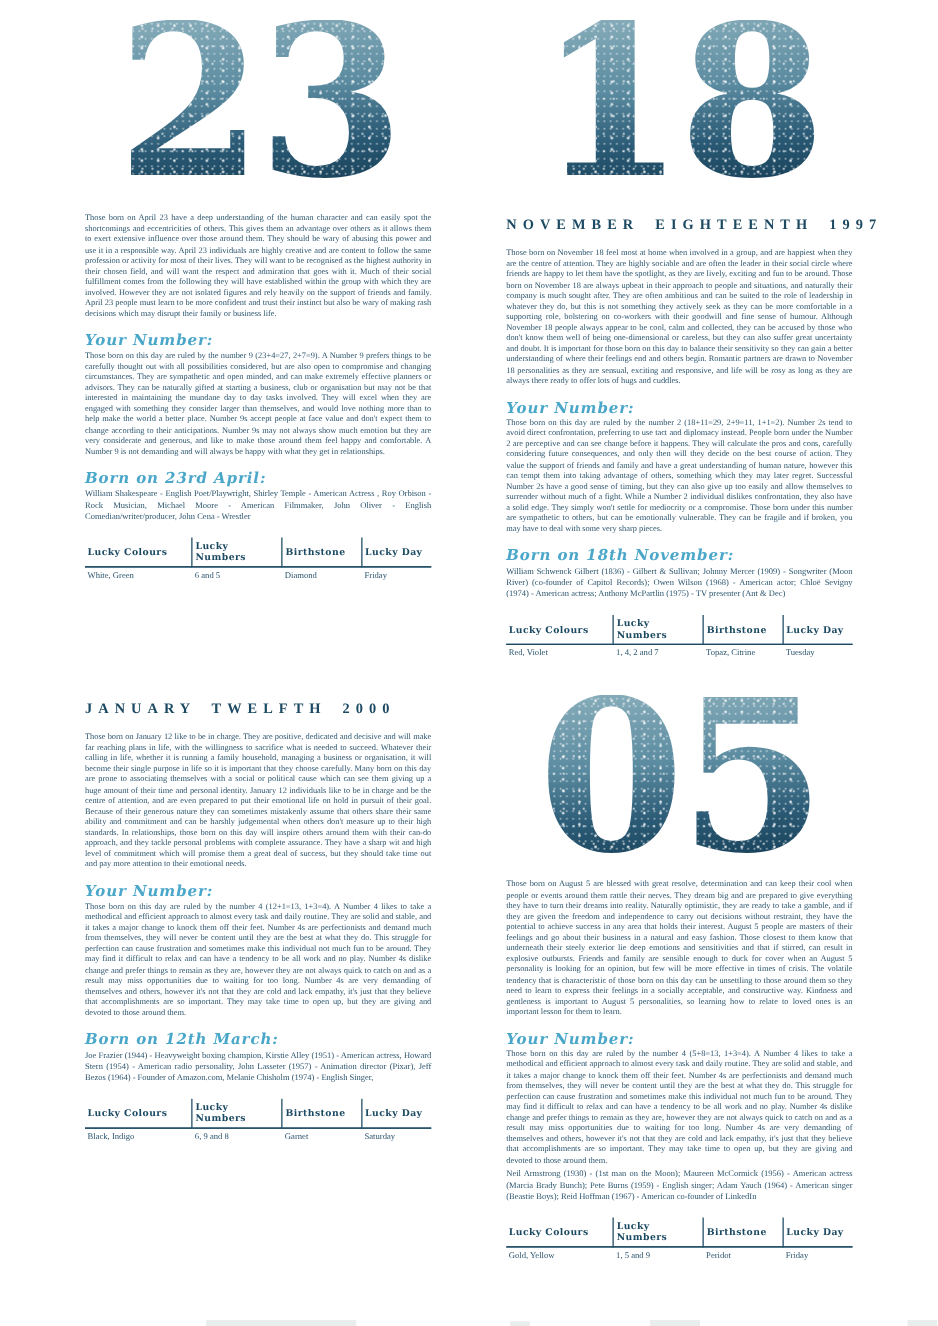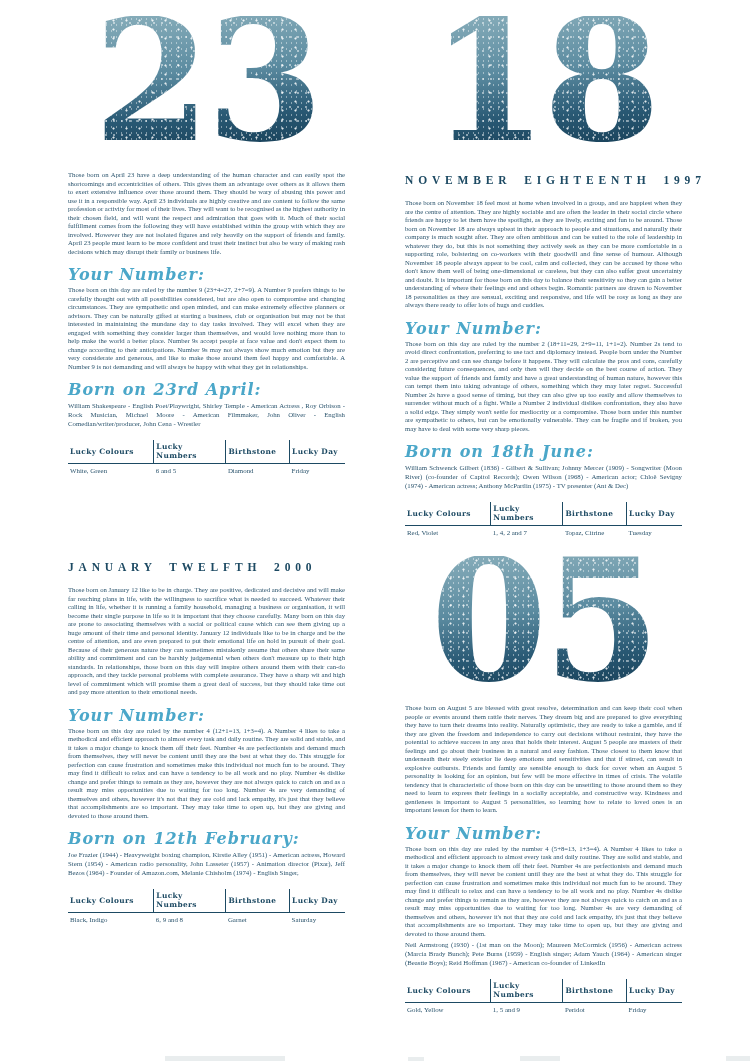--- a/index.html
+++ b/index.html
@@ -62,21 +62,21 @@
     font-size: 6.7px;
     line-height: 1.27;
     color: #2b546d;
     text-align: justify;
   }
   .script-head {
     margin-top: 9px;
     font-family: "DejaVu Serif", serif;
     font-style: italic;
     font-weight: bold;
-    font-size: 16px;
+    font-size: 12px;
     letter-spacing: 0.06em;
     color: #4ba7c9;
   }
   .names-text {
     margin-top: 3px;
     font-size: 6.8px;
     line-height: 1.3;
     color: #2b546d;
     text-align: justify;
   }
@@ -157,21 +157,21 @@
     </section>
 
     <section class="quad col-right row-top">
       <div class="num-wrap">
         <div class="bignum">18</div>
       </div>
       <h2 class="quad-title">NOVEMBER EIGHTEENTH 1997</h2>
       <p class="body-text">Those born on November 18 feel most at home when involved in a group, and are happiest when they are the centre of attention. They are highly sociable and are often the leader in their social circle where friends are happy to let them have the spotlight, as they are lively, exciting and fun to be around. Those born on November 18 are always upbeat in their approach to people and situations, and naturally their company is much sought after. They are often ambitious and can be suited to the role of leadership in whatever they do, but this is not something they actively seek as they can be more comfortable in a supporting role, bolstering on co-workers with their goodwill and fine sense of humour. Although November 18 people always appear to be cool, calm and collected, they can be accused by those who don't know them well of being one-dimensional or careless, but they can also suffer great uncertainty and doubt. It is important for those born on this day to balance their sensitivity so they can gain a better understanding of where their feelings end and others begin. Romantic partners are drawn to November 18 personalities as they are sensual, exciting and responsive, and life will be rosy as long as they are always there ready to offer lots of hugs and cuddles.</p>
       <h3 class="script-head">Your Number:</h3>
       <p class="body-text" style="margin-top:2px">Those born on this day are ruled by the number 2 (18+11=29, 2+9=11, 1+1=2). Number 2s tend to avoid direct confrontation, preferring to use tact and diplomacy instead. People born under the Number 2 are perceptive and can see change before it happens. They will calculate the pros and cons, carefully considering future consequences, and only then will they decide on the best course of action. They value the support of friends and family and have a great understanding of human nature, however this can tempt them into taking advantage of others, something which they may later regret. Successful Number 2s have a good sense of timing, but they can also give up too easily and allow themselves to surrender without much of a fight. While a Number 2 individual dislikes confrontation, they also have a solid edge. They simply won't settle for mediocrity or a compromise. Those born under this number are sympathetic to others, but can be emotionally vulnerable. They can be fragile and if broken, you may have to deal with some very sharp pieces.</p>
-      <h3 class="script-head">Born on 18th June:</h3>
+      <h3 class="script-head">Born on 18th November:</h3>
       <p class="names-text">William Schwenck Gilbert (1836) - Gilbert &amp; Sullivan; Johnny Mercer (1909) - Songwriter (Moon River) (co-founder of Capitol Records); Owen Wilson (1968) - American actor; Chloë Sevigny (1974) - American actress; Anthony McPartlin (1975) - TV presenter (Ant &amp; Dec)</p>
       <table class="lucky">
         <colgroup>
             <col class="c1">
             <col class="c2">
             <col class="c3">
             <col class="c4">
           </colgroup>
         <thead>
             <tr>
@@ -190,21 +190,21 @@
         </tr>
           </tbody>
       </table>
     </section>
 
     <section class="quad col-left row-bottom">
       <h2 class="quad-title">JANUARY TWELFTH 2000</h2>
       <p class="body-text">Those born on January 12 like to be in charge. They are positive, dedicated and decisive and will make far reaching plans in life, with the willingness to sacrifice what is needed to succeed. Whatever their calling in life, whether it is running a family household, managing a business or organisation, it will become their single purpose in life so it is important that they choose carefully. Many born on this day are prone to associating themselves with a social or political cause which can see them giving up a huge amount of their time and personal identity. January 12 individuals like to be in charge and be the centre of attention, and are even prepared to put their emotional life on hold in pursuit of their goal. Because of their generous nature they can sometimes mistakenly assume that others share their same ability and commitment and can be harshly judgemental when others don't measure up to their high standards. In relationships, those born on this day will inspire others around them with their can-do approach, and they tackle personal problems with complete assurance. They have a sharp wit and high level of commitment which will promise them a great deal of success, but they should take time out and pay more attention to their emotional needs.</p>
       <h3 class="script-head">Your Number:</h3>
       <p class="body-text" style="margin-top:2px">Those born on this day are ruled by the number 4 (12+1=13, 1+3=4). A Number 4 likes to take a methodical and efficient approach to almost every task and daily routine. They are solid and stable, and it takes a major change to knock them off their feet. Number 4s are perfectionists and demand much from themselves, they will never be content until they are the best at what they do. This struggle for perfection can cause frustration and sometimes make this individual not much fun to be around. They may find it difficult to relax and can have a tendency to be all work and no play. Number 4s dislike change and prefer things to remain as they are, however they are not always quick to catch on and as a result may miss opportunities due to waiting for too long. Number 4s are very demanding of themselves and others, however it's not that they are cold and lack empathy, it's just that they believe that accomplishments are so important. They may take time to open up, but they are giving and devoted to those around them.</p>
-      <h3 class="script-head">Born on 12th February:</h3>
+      <h3 class="script-head">Born on 12th March:</h3>
       <p class="names-text">Joe Frazier (1944) - Heavyweight boxing champion,  Kirstie Alley (1951) - American actress, Howard Stern (1954) - American radio personality, John Lasseter (1957) - Animation director (Pixar),  Jeff Bezos (1964) - Founder of Amazon.com, Melanie Chisholm (1974) - English Singer,</p>
       <table class="lucky">
         <colgroup>
             <col class="c1">
             <col class="c2">
             <col class="c3">
             <col class="c4">
           </colgroup>
         <thead>
             <tr>

